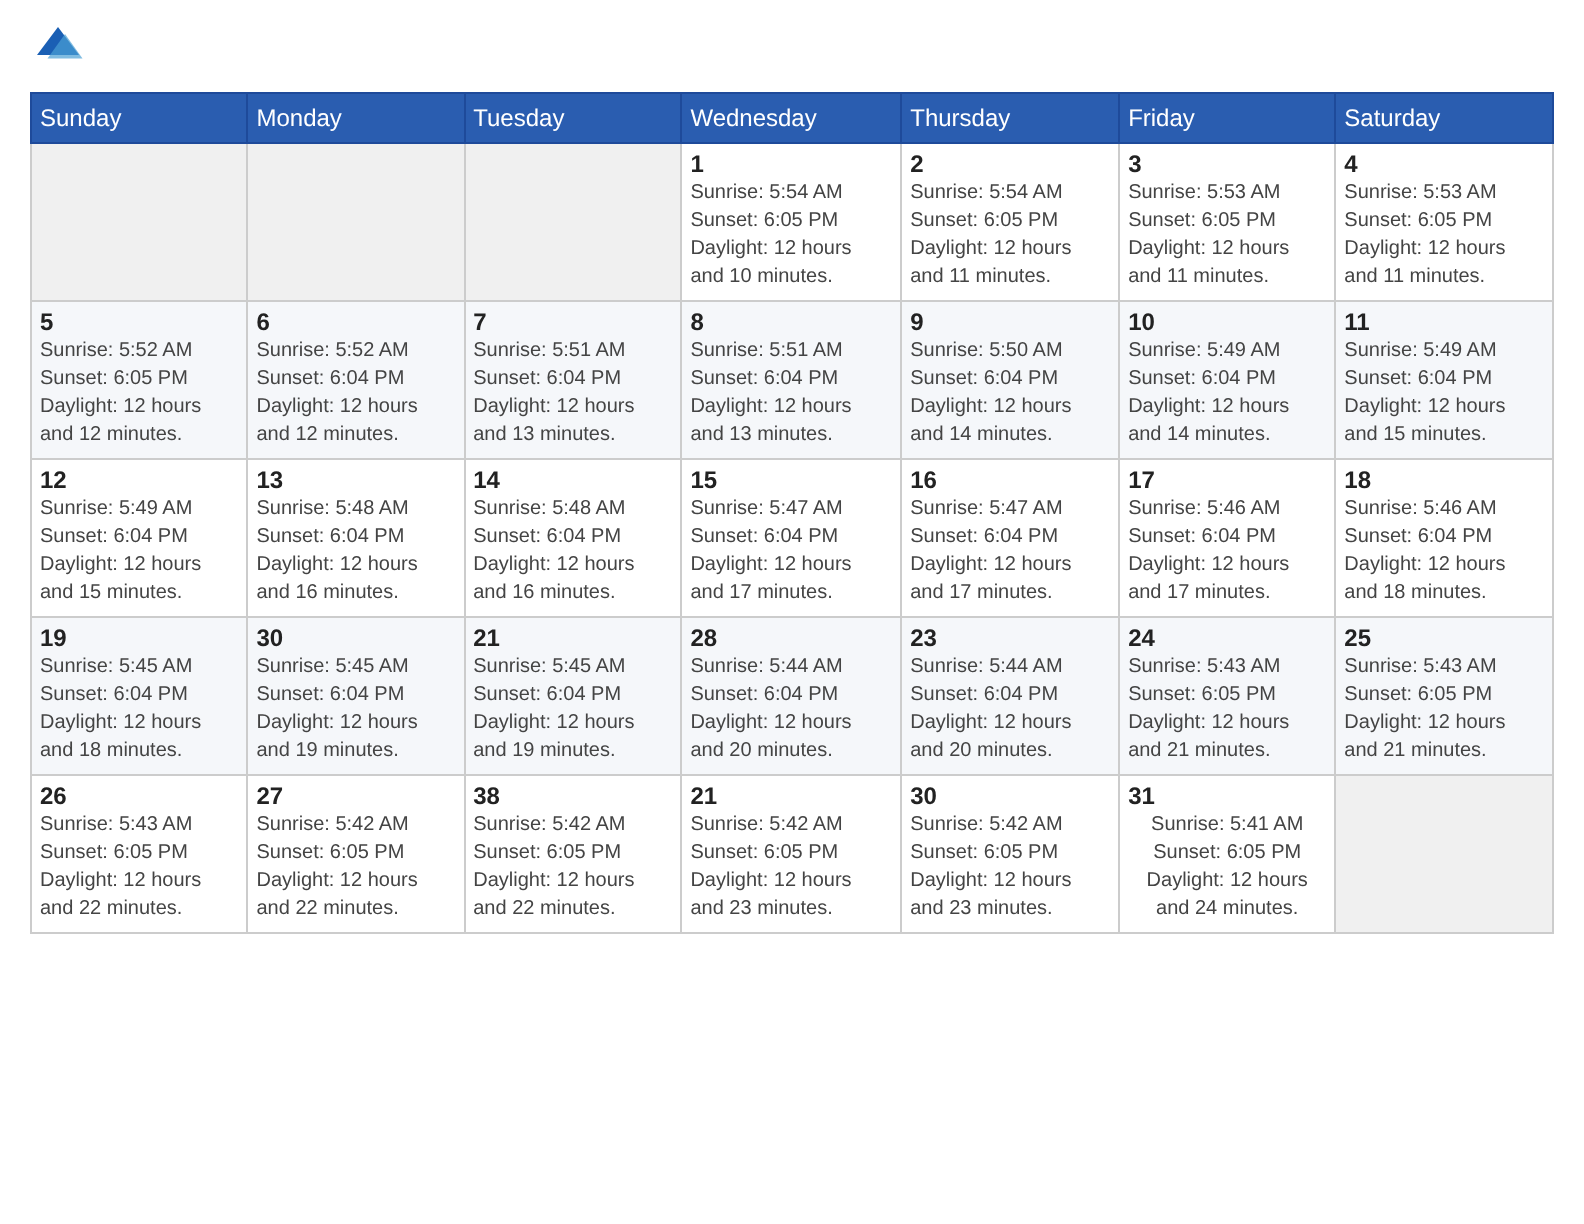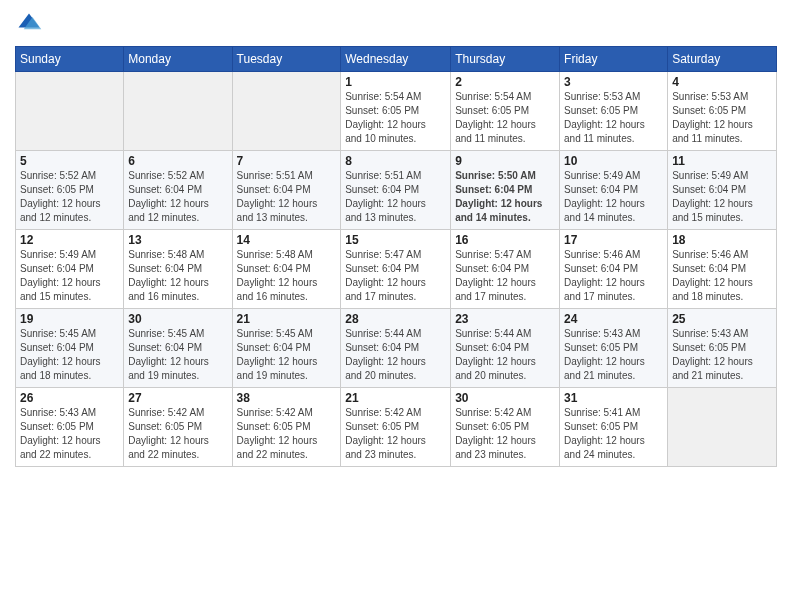--- a/index.html
+++ b/index.html
@@ -193,21 +193,21 @@
           </td>
           <td>
             <span class="day-num">8</span>
             <div class="day-info" style="white-space: pre-line;">Sunrise: 5:51 AM
 Sunset: 6:04 PM
 Daylight: 12 hours
 and 13 minutes.</div>
           </td>
           <td>
             <span class="day-num">9</span>
-            <div class="day-info" style="white-space: pre-line; font-weight: bold;">Sunrise: 5:50 AM
+            <div class="day-info" style="white-space: pre-line;">Sunrise: 5:50 AM
 Sunset: 6:04 PM
 Daylight: 12 hours
 and 14 minutes.</div>
           </td>
           <td>
             <span class="day-num">10</span>
             <div class="day-info" style="white-space: pre-line;">Sunrise: 5:49 AM
 Sunset: 6:04 PM
 Daylight: 12 hours
 and 14 minutes.</div>
@@ -353,21 +353,21 @@
           </td>
           <td>
             <span class="day-num">30</span>
             <div class="day-info" style="white-space: pre-line;">Sunrise: 5:42 AM
 Sunset: 6:05 PM
 Daylight: 12 hours
 and 23 minutes.</div>
           </td>
           <td>
             <span class="day-num">31</span>
-            <div class="day-info" style="white-space: pre-line;">Sunrise: 5:41 AM
+            <div class="day-info" style="white-space: pre-line; text-align: center;">Sunrise: 5:41 AM
 Sunset: 6:05 PM
 Daylight: 12 hours
 and 24 minutes.</div>
           </td>
           <td class="empty-cell"></td>
         </tr>
       </tbody>
   </table>
 </div>
 

